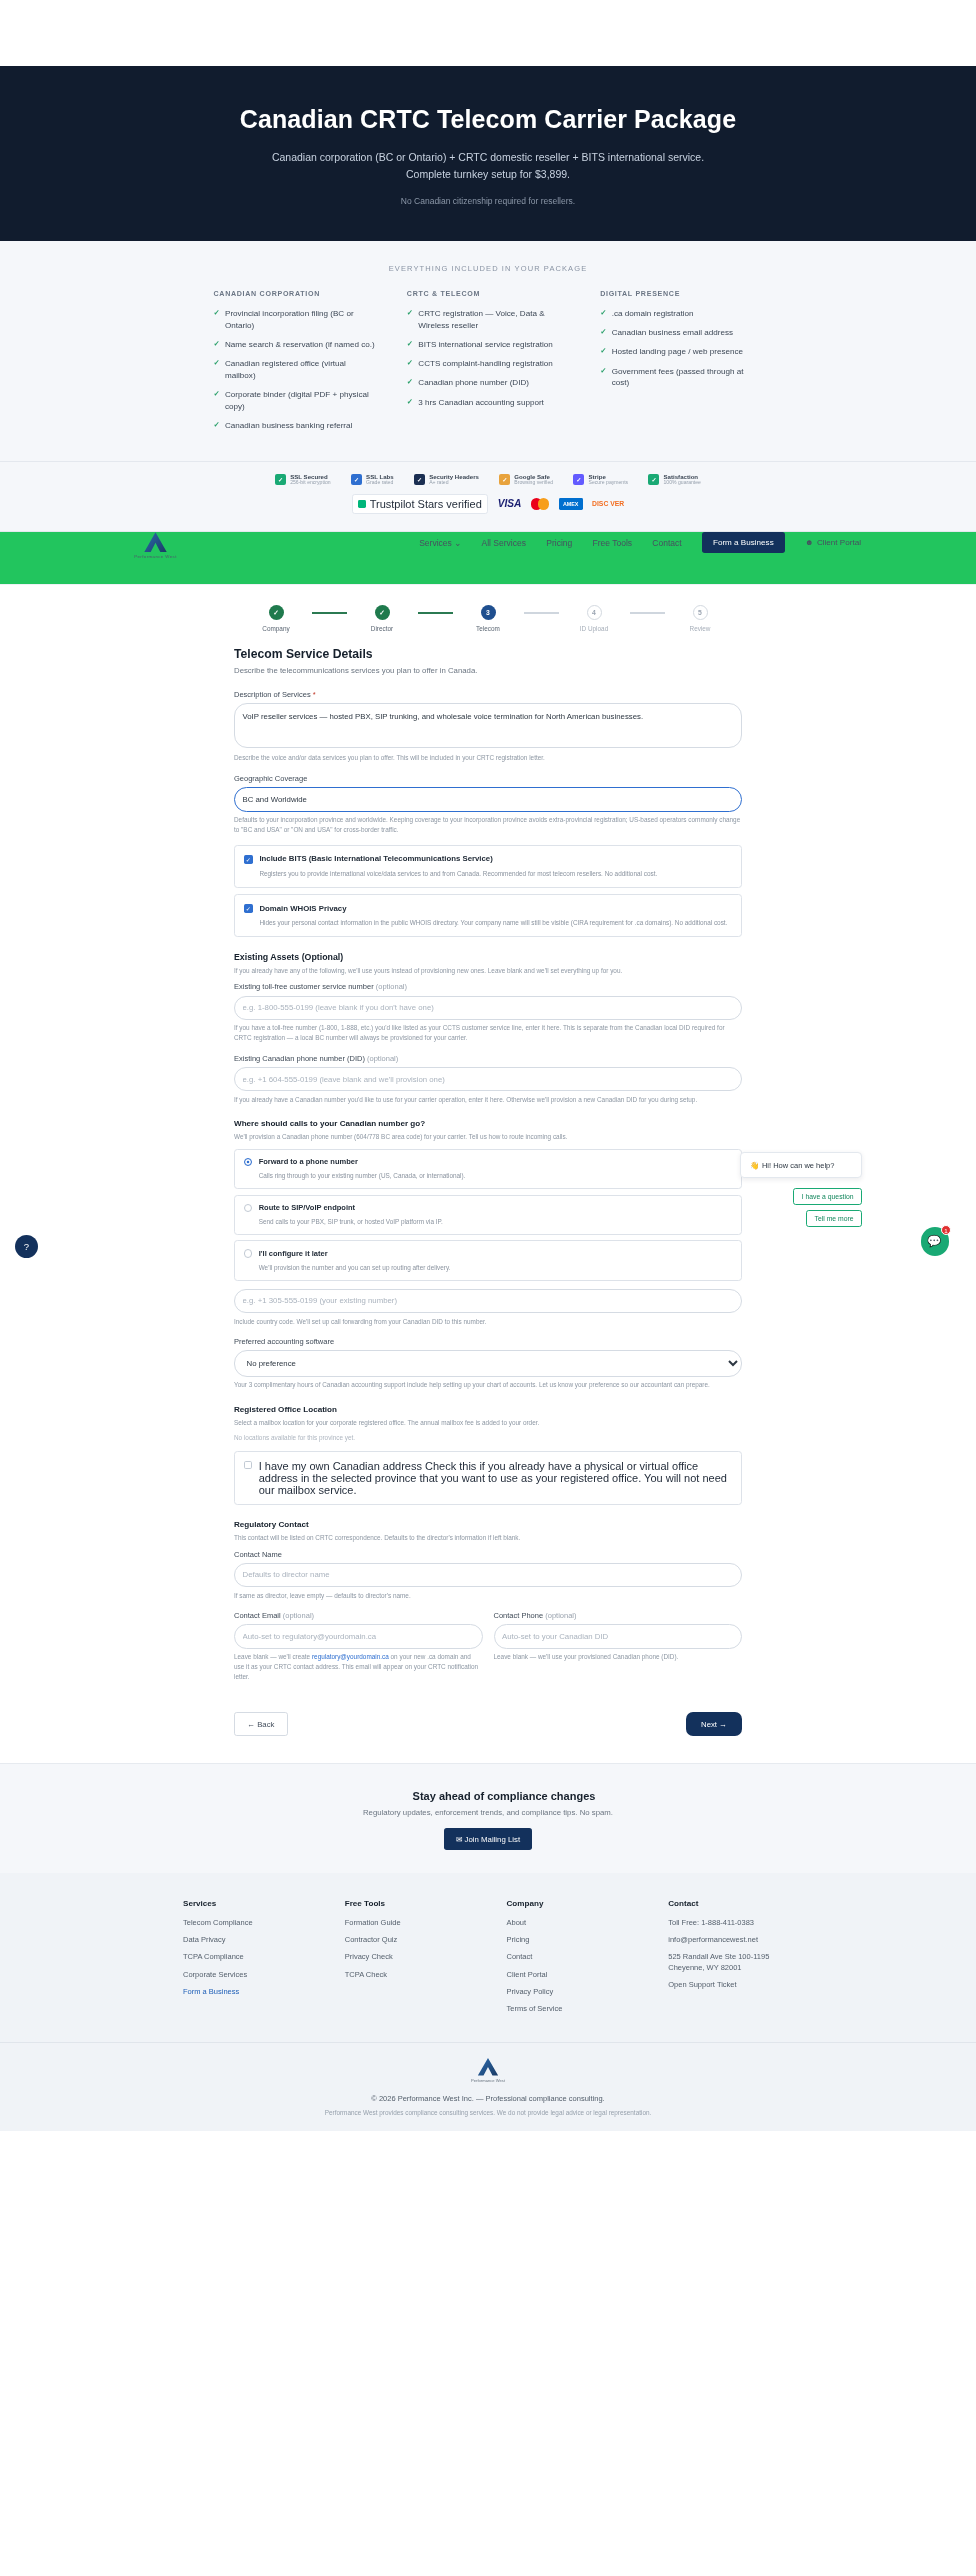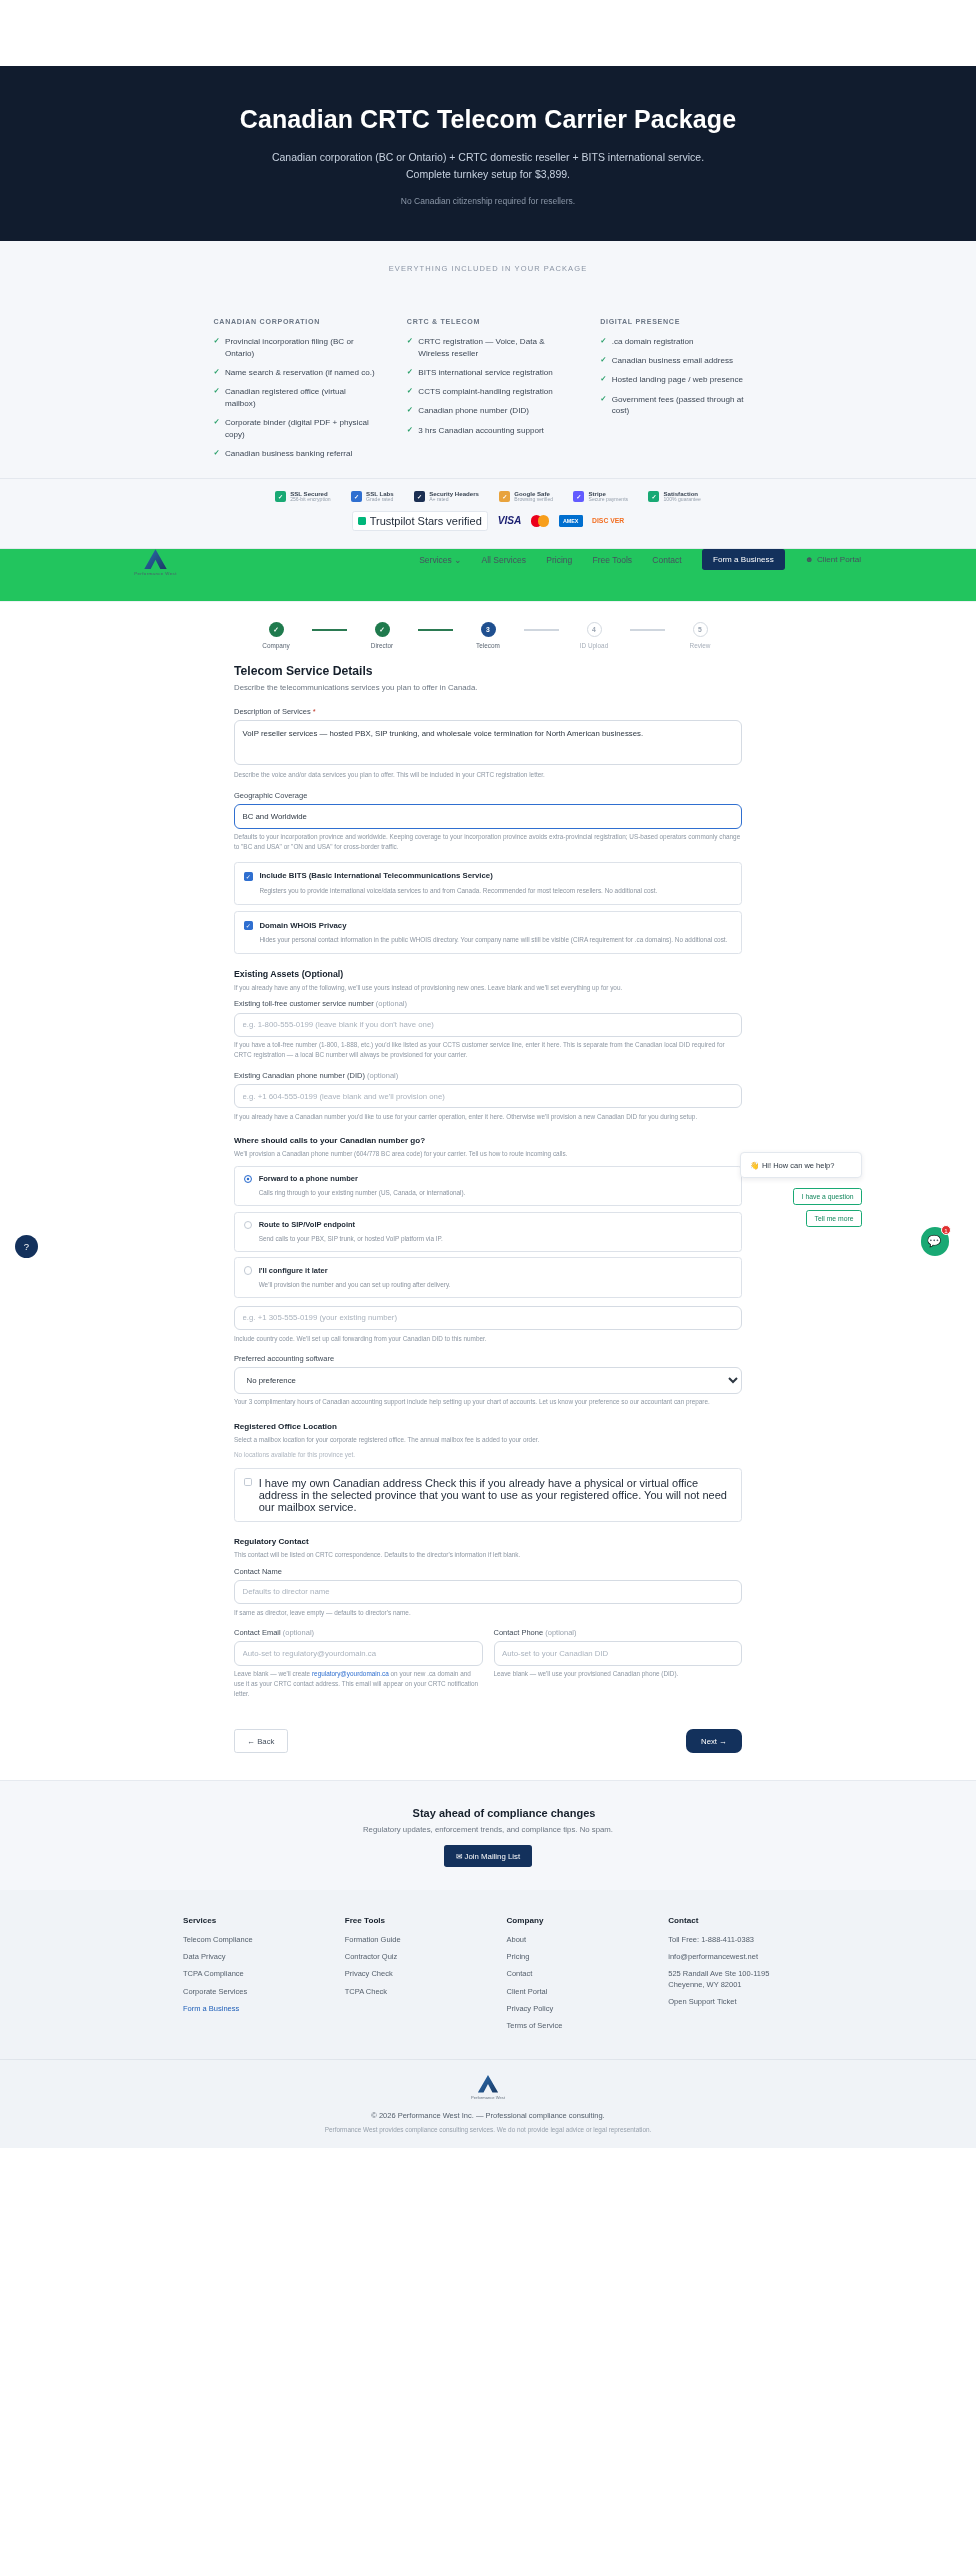--- a/index.html
+++ b/index.html
@@ -35,37 +35,37 @@
   }
   .hero p.note {
     font-size: 8.5px;
     color: #8b97a8;
   }
 
   
   .included {
     background: #f5f7fa;
     border-bottom: 0.7px solid #e4e8ee;
-    padding: 23px 0 11px;
+    padding: 23px 0 22px;
   }
   .included .eyebrow {
     text-align: center;
     font-size: 7.5px;
     letter-spacing: 1.1px;
     color: #8a94a4;
     margin-bottom: 17.6px;
     text-transform: uppercase;
   }
   .cols {
     display: flex;
     gap: 31px;
     width: 549px;
     margin: 0 auto;
   }
-  .col { flex: 1; margin-top: 28px; }
+  .col { flex: 1; }
   .col h4 {
     font-size: 7.1px;
     letter-spacing: 0.7px;
     color: #6b7685;
     margin-bottom: 9.5px;
     text-transform: uppercase;
     font-weight: bold;
   }
   .col ul { list-style: none; }
   .col li {
@@ -209,21 +209,21 @@
   label.fld {
     display: block;
     font-size: 7.5px;
     color: #3f4a57;
     margin-bottom: 4.1px;
   }
   .req { color: #c0392b; }
   textarea.inp, input.inp, select.inp {
     width: 100%;
     border: 0.7px solid #d5dbe3;
-    border-radius: 6px;
+    border-radius: 13px;
     padding: 6.8px 7.5px;
     font-size: 7.8px;
     font-family: "Liberation Sans", sans-serif;
     color: #2d3742;
     background: #fff;
     outline: none;
   }
   textarea.inp { height: 45px; resize: none; line-height: 1.5; }
   input.inp.focused { border: 1px solid #2f6fd0; }
   .hint { font-size: 6.4px; color: #8d97a3; margin: 3.4px 0 11px; line-height: 1.5; }

